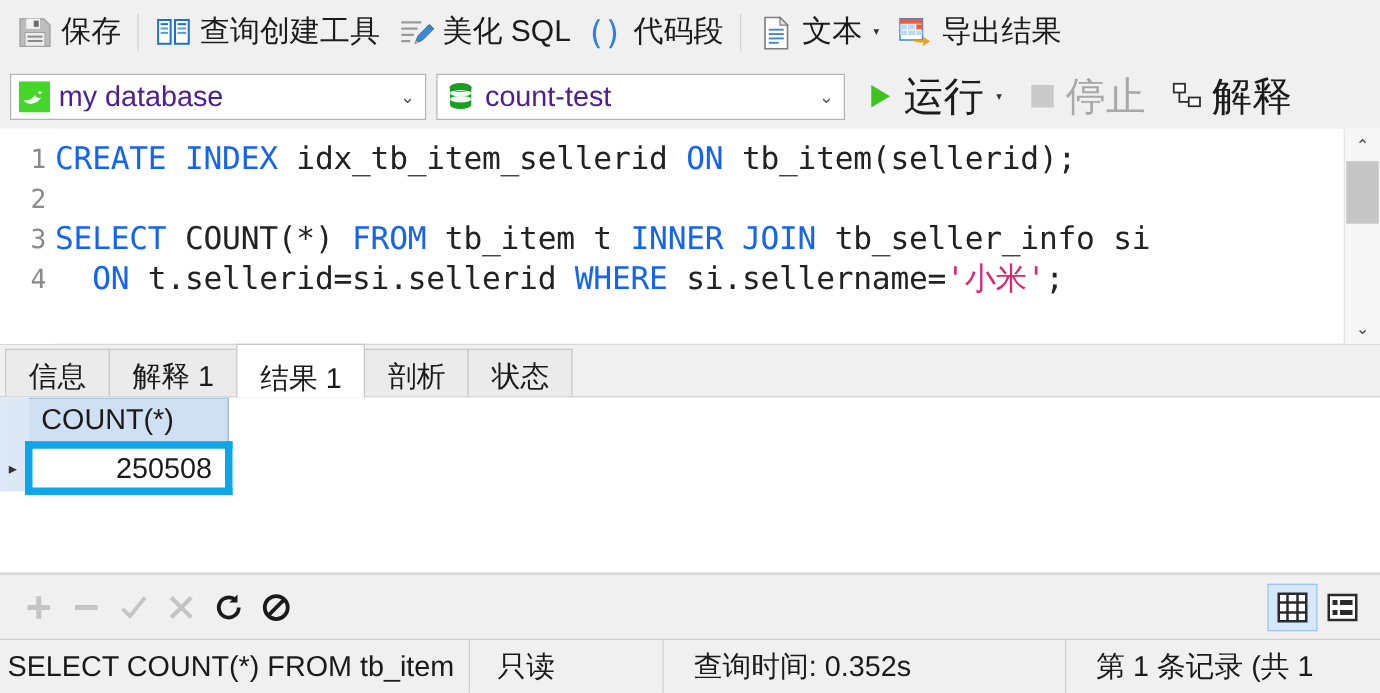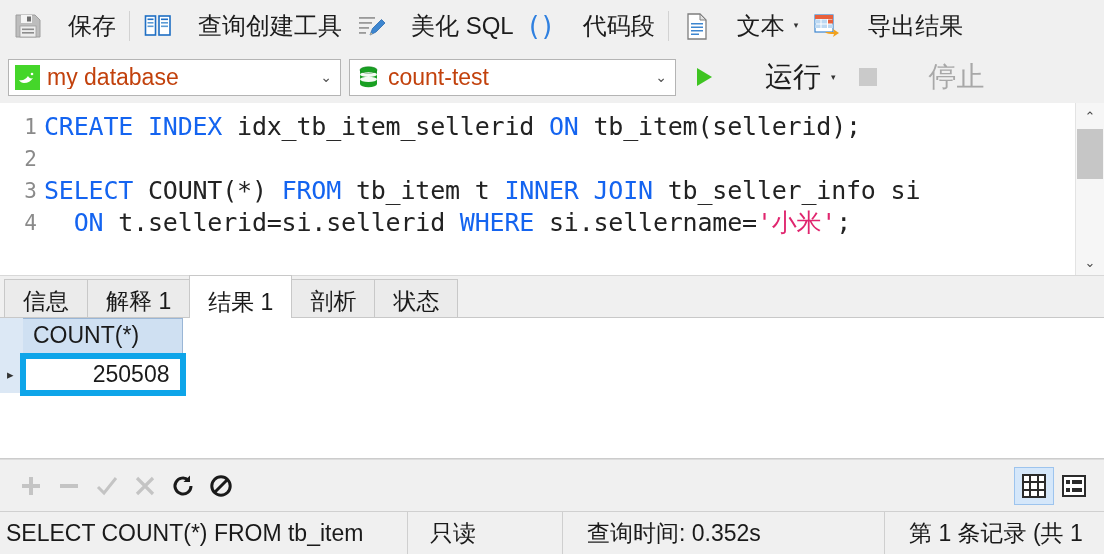--- a/index.html
+++ b/index.html
@@ -33,21 +33,20 @@
     height: 40px;
     padding: 0 7px;
     gap: 6px;
     cursor: default;
     white-space: nowrap;
   }
   .tbtn .lbl {
     font-size: 24px;
     color: #1c1c1c;
     line-height: 1;
-    margin-left: 19px;
   }
   .tbsep {
     width: 1px; height: 30px;
     background: #d2d2d2;
     margin: 0 6px;
     flex: 0 0 auto;
   }
   .caretmini {
     font-size: 9px; color: #333; margin-left: 3px; line-height: 1;
   }
@@ -70,35 +69,35 @@
     background: #ffffff;
     border: 1px solid #b4b4b4;
     display: flex; align-items: center;
     box-sizing: border-box;
     padding: 0 6px;
     gap: 7px;
   }
   .combo.db { width: 333px; }
   .combo.schema { width: 327px; }
   .combo .ctext {
-    font-size: 23px; color: #c2410c;
+    font-size: 23px; color: #4c1d95;
     flex: 1 1 auto;
     overflow: hidden; white-space: nowrap;
     line-height: 1;
   }
   .combo .chev {
     width: 16px; text-align: center;
     color: #555; font-size: 14px; line-height: 1;
     flex: 0 0 auto;
   }
   .runbtn {
     display: flex; align-items: center; gap: 7px;
     padding: 0 4px 0 8px; height: 40px;
   }
-  .runbtn .lbl { font-size: 28px; color: #1c1c1c; line-height: 1; margin-left: 42px; }
+  .runbtn .lbl { font-size: 32px; color: #1c1c1c; line-height: 1; }
   .runbtn.disabled .lbl { color: #a8a8a8; }
 
   
   .editorwrap {
     flex: 0 0 auto;
     height: 172px;
     display: flex;
     background: #ffffff;
     border-bottom: 1px solid #d8d8d8;
     position: relative;
@@ -263,21 +262,21 @@
     height: 100%;
     display: flex; align-items: center;
     padding: 0 10px;
     font-size: 23px;
     color: #1a1a1a;
     box-sizing: border-box;
     white-space: nowrap;
     overflow: hidden;
     border-right: 1px solid #cfcfcf;
   }
-  .scell.sql { width: 408px; padding-left: 6px; }
+  .scell.sql { width: 376px; padding-left: 6px; }
   .scell.ro  { width: 155px; padding-left: 22px; }
   .scell.qt  { width: 322px; padding-left: 24px; }
   .scell.rec { flex: 1 1 auto; padding-left: 24px; border-right: none; }
 </style>
 </head>
 <body>
 
 <div class="app">
 
   <div class="toolbar1">
@@ -415,20 +414,30 @@
 
     <div class="runbtn disabled">
       <span class="ico">
         <svg width="24" height="24" viewBox="0 0 24 24">
           <rect x="3" y="3" width="18" height="18" fill="#cacaca"></rect>
         </svg>
       </span>
       <span class="lbl">停止</span>
     </div>
 
+    <div class="runbtn">
+      <span class="ico">
+        <svg width="26" height="26" viewBox="0 0 26 26">
+          <rect x="2" y="3" width="9" height="7" fill="#ffffff" stroke="#2b2b2b" stroke-width="1.4"></rect>
+          <rect x="14" y="14" width="9" height="7" fill="#ffffff" stroke="#2b2b2b" stroke-width="1.4"></rect>
+          <path d="M6.5 10v7.5h7.5" fill="none" stroke="#2b2b2b" stroke-width="1.4"></path>
+        </svg>
+      </span>
+      <span class="lbl">解释</span>
+    </div>
   </div>
 
   <div class="editorwrap">
     <div class="gutter">
       <div>1</div>
       <div>2</div>
       <div>3</div>
       <div>4</div>
     </div>
     <div class="code" id="code-area"><div><span class="kw">CREATE INDEX</span><span> idx_tb_item_sellerid </span><span class="kw">ON</span><span> tb_item(sellerid);</span></div><div>&nbsp;</div><div><span class="kw">SELECT</span><span> COUNT(*) </span><span class="kw">FROM</span><span> tb_item t </span><span class="kw">INNER JOIN</span><span> tb_seller_info si</span></div><div><span>  </span><span class="kw">ON</span><span> t.sellerid=si.sellerid </span><span class="kw">WHERE</span><span> si.sellername=</span><span class="str">'小米'</span><span>;</span></div></div>

